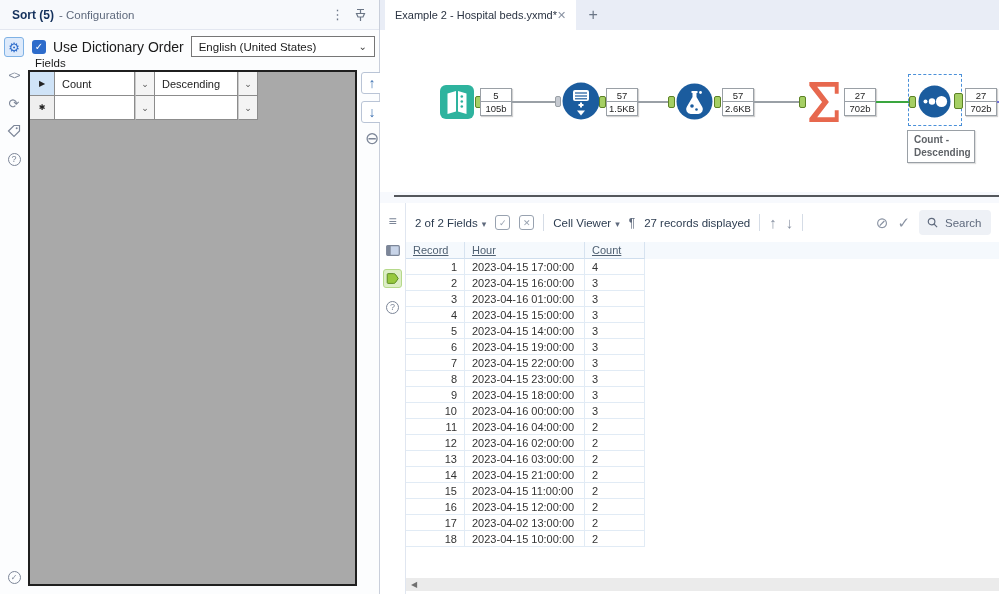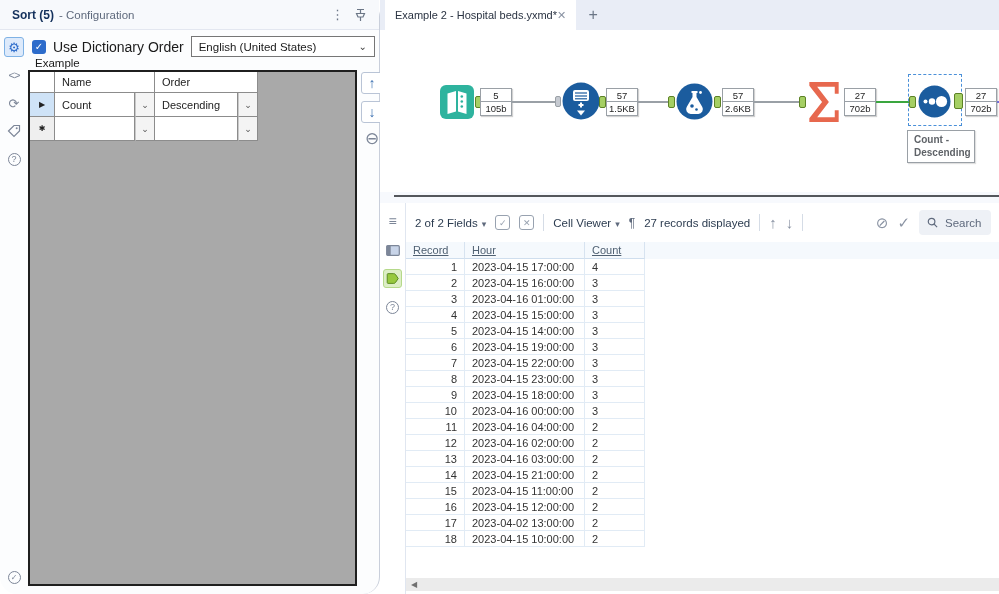--- a/index.html
+++ b/index.html
@@ -1,21 +1,21 @@
 <!DOCTYPE html>
 <html><head>
 <meta charset="utf-8">
 <style>
   * { box-sizing: border-box; margin: 0; padding: 0; }
   html,body { width: 999px; height: 594px; overflow: hidden;
     font-family: "Liberation Sans", sans-serif; background: #fff; color:#222; }
   .app { display:flex; width:999px; height:594px; }
 
   
-  .config { width:380px; border-right:1px solid #c9cfdb; display:flex; flex-direction:column; background:#fcfdfe;border-radius:17px; }
+  .config { width:380px; border-right:1px solid #c9cfdb; display:flex; flex-direction:column; background:#fcfdfe; }
   .config-header { height:30px; background:#f7f9fc; border-bottom:1px solid #e3e7f0; display:flex; align-items:center; padding:0 12px; flex:none; }
   .config-title { font-weight:bold; color:#14315c; font-size:12px; }
   .config-sub { color:#5f6a7d; font-size:11.5px; margin-left:5px; }
   .hspacer { flex:1; }
   .kebab { color:#6b7686; font-size:13px; padding:0 10px; }
   .pinicon { color:#6b7686; }
   .config-body { flex:1; display:flex; min-height:0; }
   .icon-rail { width:28px; display:flex; flex-direction:column; align-items:center; padding-top:7px; gap:8px; position:relative; flex:none; }
   .rail-ic { width:20px; height:20px; display:flex; align-items:center; justify-content:center; color:#7c8698; font-size:13px; }
   .rail-ic.sel { background:#ddeafb; border:1px solid #7fb2e5; border-radius:3px; color:#2d6ccb; }
@@ -134,27 +134,22 @@
       </div>
       <div class="config-main">
         <div class="dict-row">
           <span class="checkbox">✓</span>
           <span class="dict-label">Use Dictionary Order</span>
           <div class="lang-select">
             <span>English (United States)</span>
             <span class="chev">⌄</span>
           </div>
         </div>
-        <div class="fields-label">Example</div>
+        <div class="fields-label">Fields</div>
         <div class="grid">
-          <div class="grow ghead">
-            <div class="gc corner"></div>
-            <div class="gc nameh">Name</div>
-            <div class="gc orderh">Order</div>
-          </div>
           <div class="grow gbody">
             <div class="gc marker active">▶</div>
             <div class="gc nametxt">Count</div>
             <div class="gc darrow">⌄</div>
             <div class="gc ordertxt">Descending</div>
             <div class="gc darrow">⌄</div>
           </div>
           <div class="grow gbody">
             <div class="gc marker newrow">✱</div>
             <div class="gc nametxt"></div>

